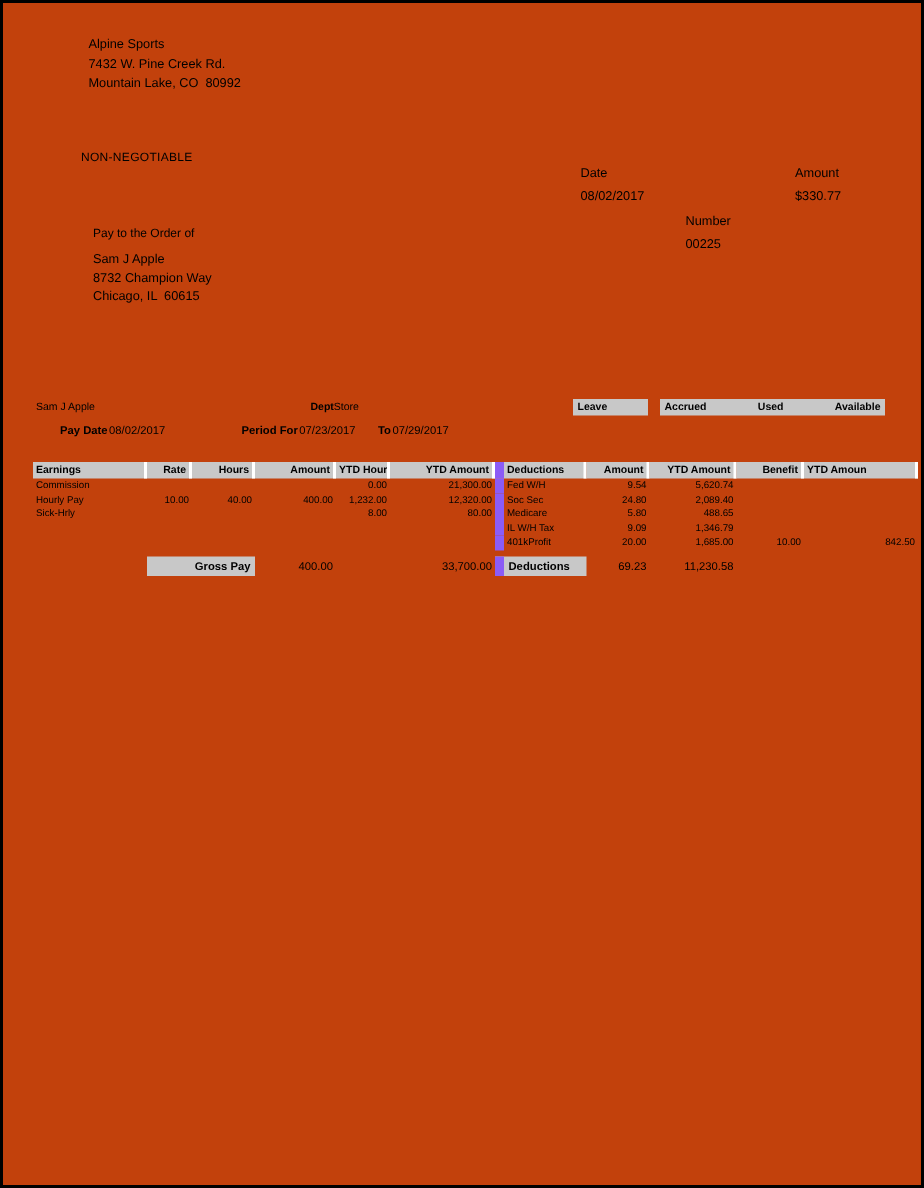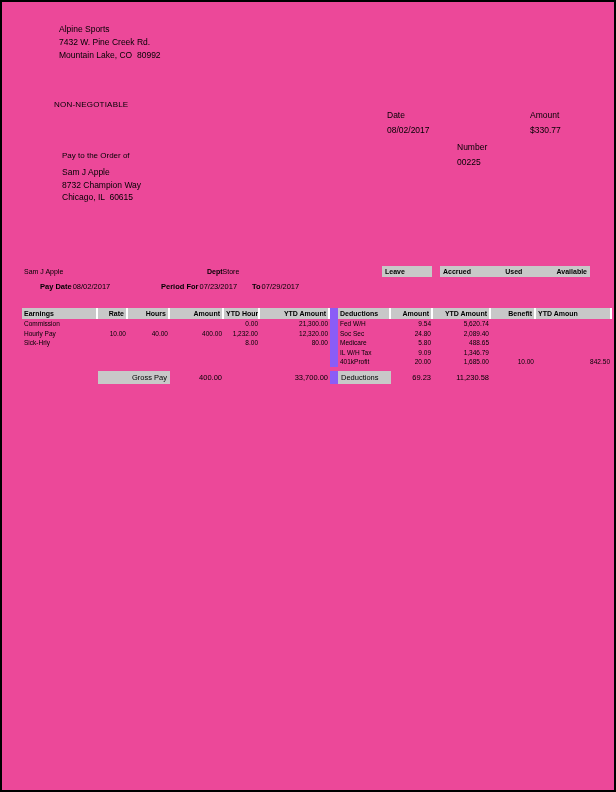--- a/index.html
+++ b/index.html
@@ -1,18 +1,18 @@
 <!DOCTYPE html>
 <html><head>
 <meta charset="utf-8">
 <style>
   html,body { margin:0; padding:0; background:#ffffff; }
   .page {
     position:relative; width:616px; height:792px; box-sizing:border-box;
-    border:2px solid #000; background:#ec4899; overflow:hidden;
+    border:2px solid #000; background:#c2410c; overflow:hidden;
     font-family:"Liberation Sans","DejaVu Sans",sans-serif; color:#000;
   }
   .abs { position:absolute; }
   .pre { white-space:pre; }
   .b { font-weight:bold; }
 
   
   .company { left:57px; top:21px; font-size:8.5px; line-height:13px; }
   .nonneg  { left:52px; top:98px; font-size:8px; font-weight:normal; letter-spacing:.2px; }
   .chk-label { font-size:8.5px; top:108px; }
@@ -40,26 +40,26 @@
 
   
   .grid11 { display:grid; grid-template-columns:76px 30px 42px 54px 36px 70px 61px 42px 58px 45px 76px; }
   .ptable { left:20px; top:306px; width:590px; }
   .hc { background:#c8c8c8; font-weight:bold; font-size:7px; line-height:11px; height:11px;
         padding:0 2px; border-right:2px solid #fff; white-space:nowrap; overflow:hidden;
         box-sizing:border-box; }
   .hc:last-child { border-right:none; }
   .dc { font-size:6.5px; line-height:9.5px; padding:0 2px; white-space:nowrap; overflow:hidden; }
   .r { text-align:right; }
-  .gap { border-left:8px solid #8b5cf6; }
+  .gap { border-left:6px solid #8b5cf6; }
 
   .sumrow { width:590px; height:13px; font-size:7.5px; line-height:13px; }
   .sum1 { left:20px; top:369px; }
   .sum2 { left:20px; top:386px; }
-  .sl { background:#c8c8c8; font-weight:normal; padding:0 3px; box-sizing:border-box; white-space:nowrap; }
+  .sl { background:#c8c8c8; font-weight:bold; padding:0 3px; box-sizing:border-box; white-space:nowrap; }
   .sv { padding:0 2px; white-space:nowrap; }
   .span23 { grid-column:2 / 4; }
   .span16 { grid-column:1 / 7; }
 </style>
 </head>
 <body>
 
 <div class="page">
 
   <div class="abs company">

